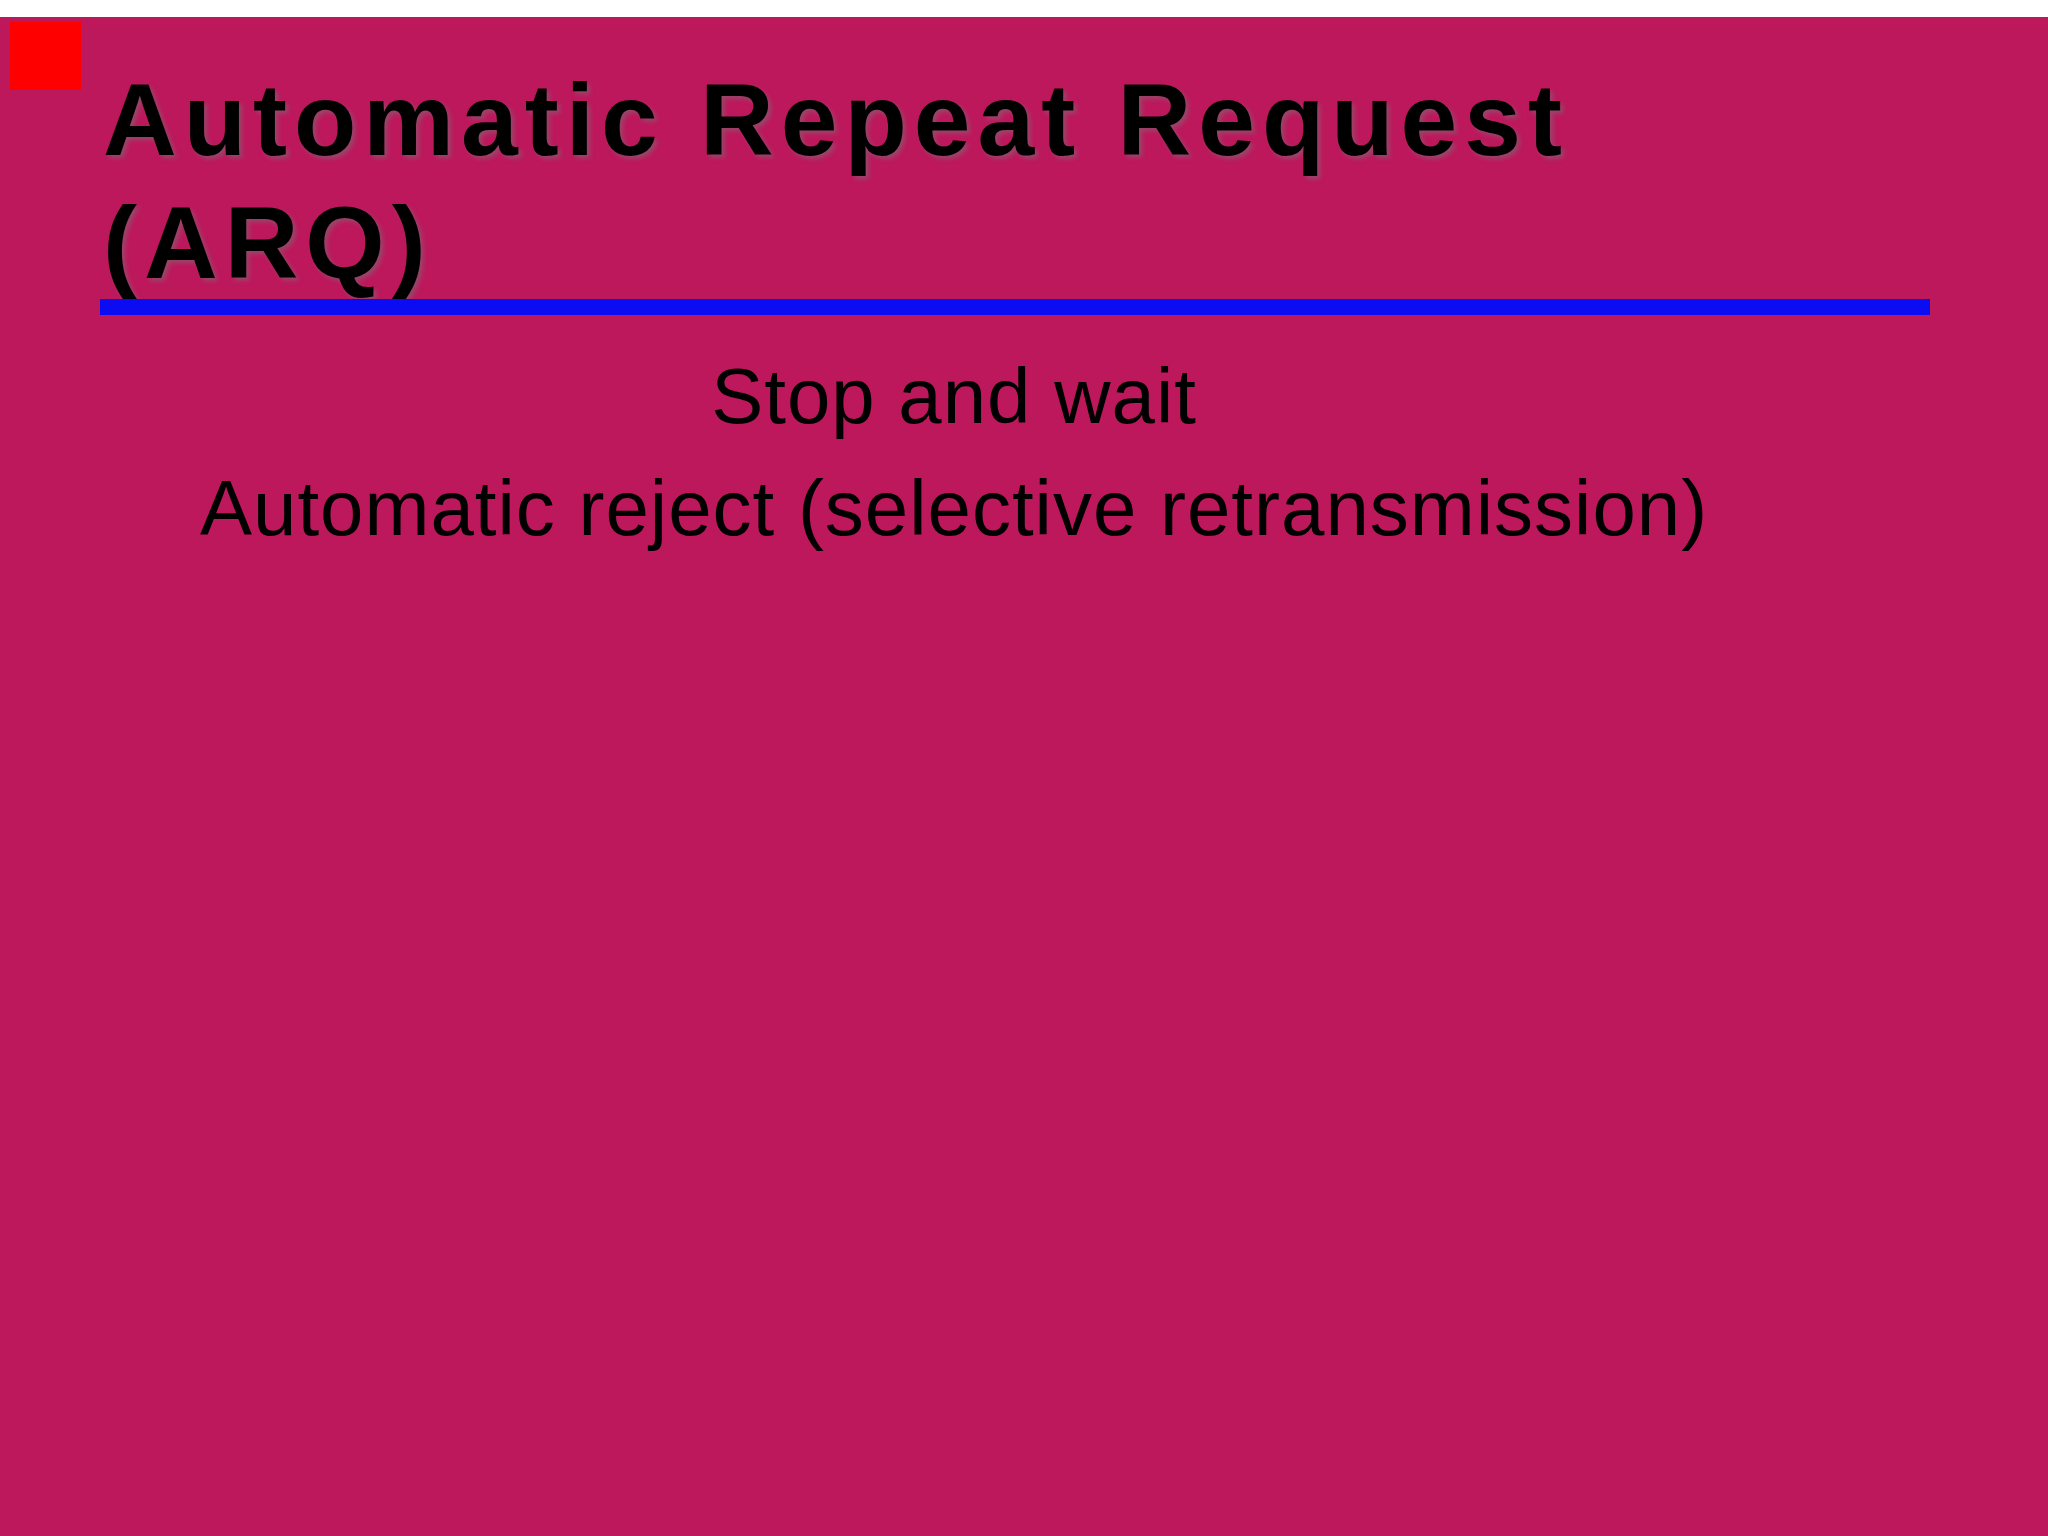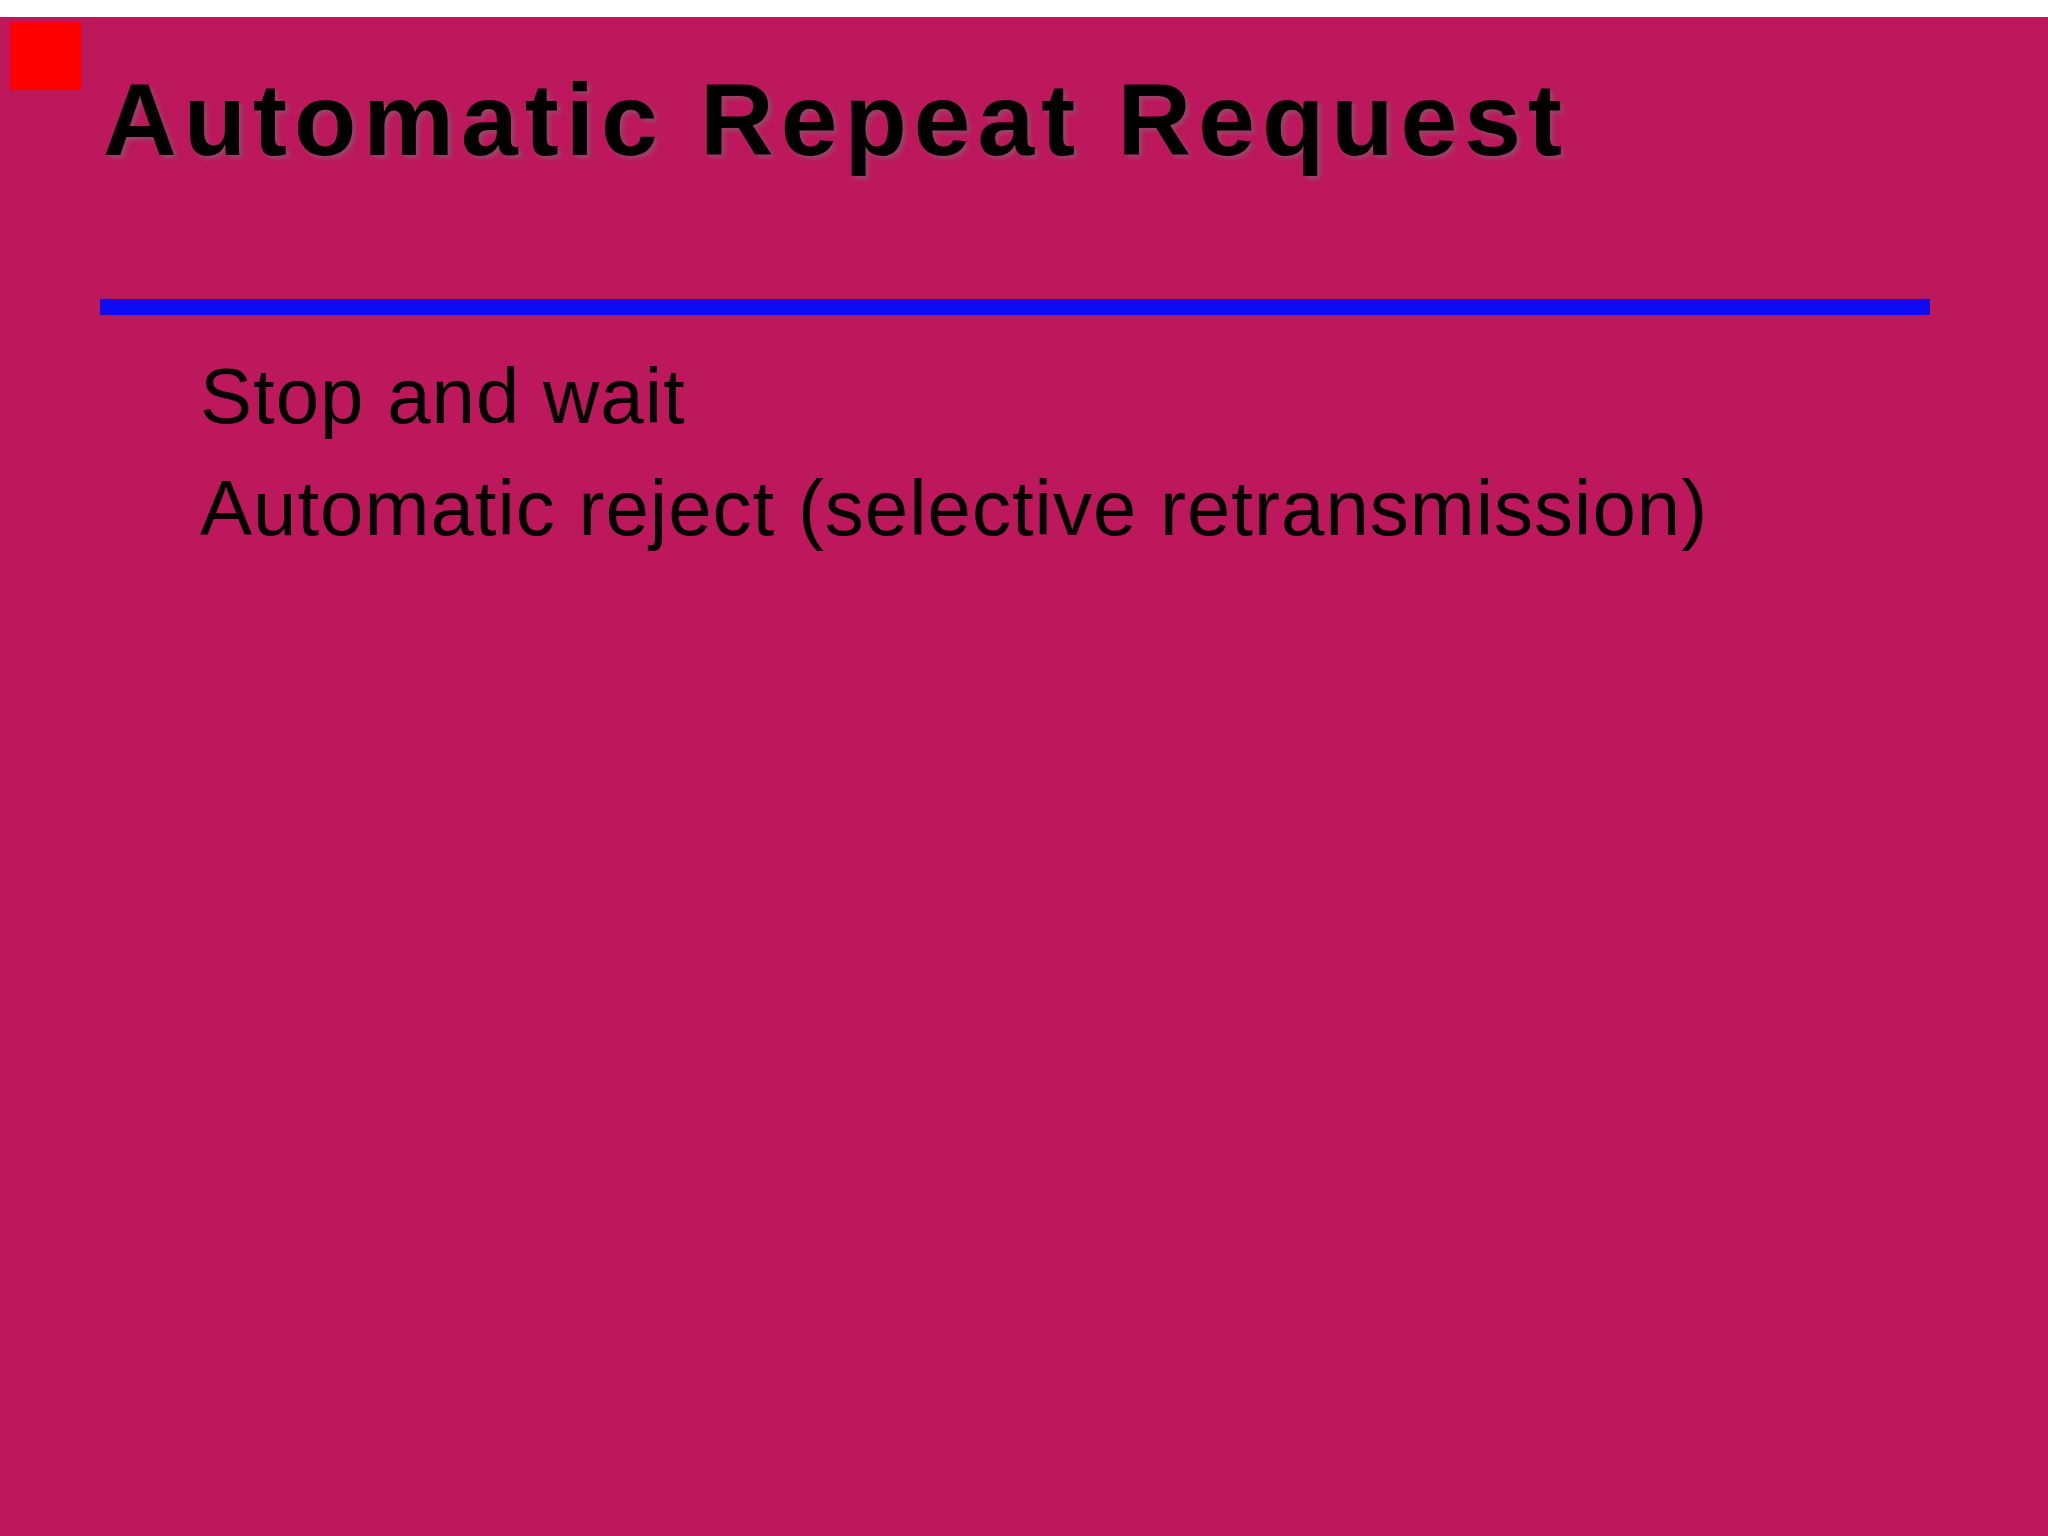--- a/index.html
+++ b/index.html
@@ -53,31 +53,33 @@
     left: 200px;
     top: 323px;
     color: #000000;
     font-size: 78px;
     line-height: 112px;
     letter-spacing: 1px;
     white-space: nowrap;
   }
   .bullet-item {
     display: block;
+    text-align: center;
   }
 </style>
 </head>
 <body>
 
 <div class="slide">
 
   <div class="corner-marker"></div>
 
   <h1 class="title">
     <span class="title-line">Automatic Repeat Request</span>
+    <span class="title-line">(ARQ)</span>
   </h1>
 
   <div class="divider"></div>
 
   <div class="bullet-list">
     <div class="bullet-item">Stop and wait</div>
     <div class="bullet-item">Automatic reject (selective retransmission)</div>
   </div>
 
 </div>

